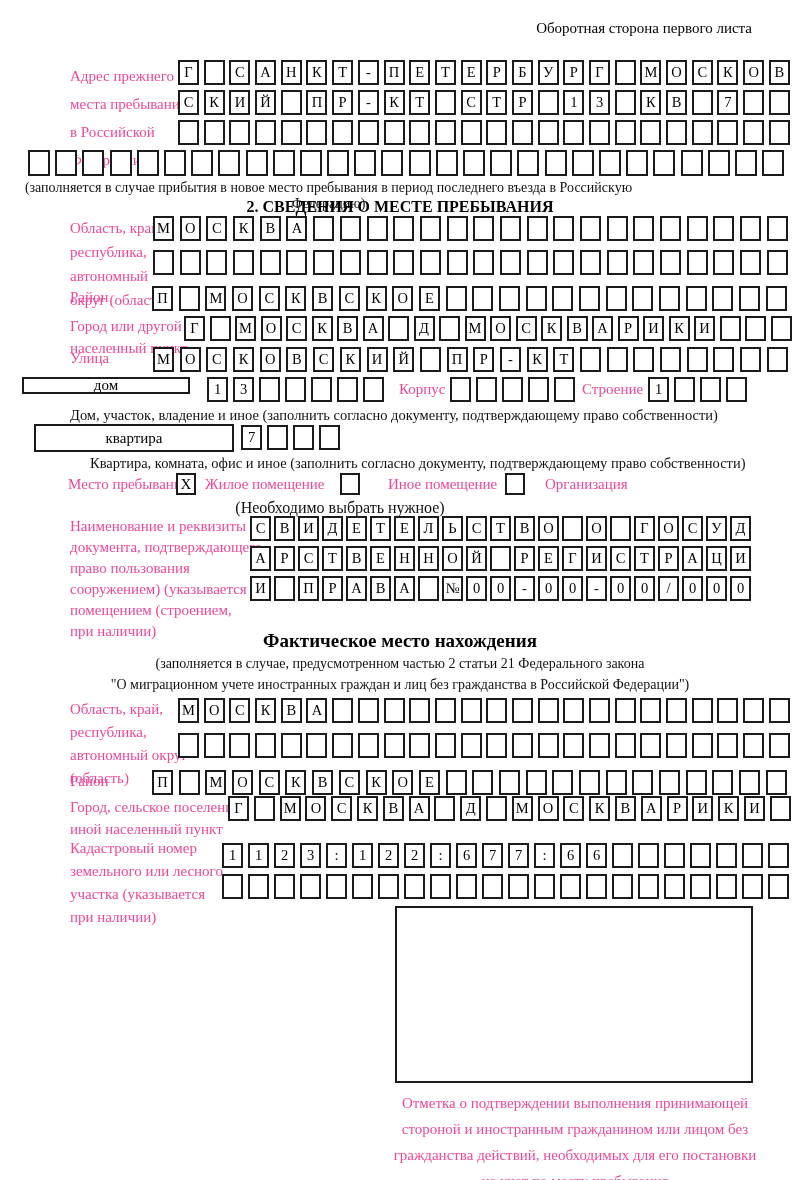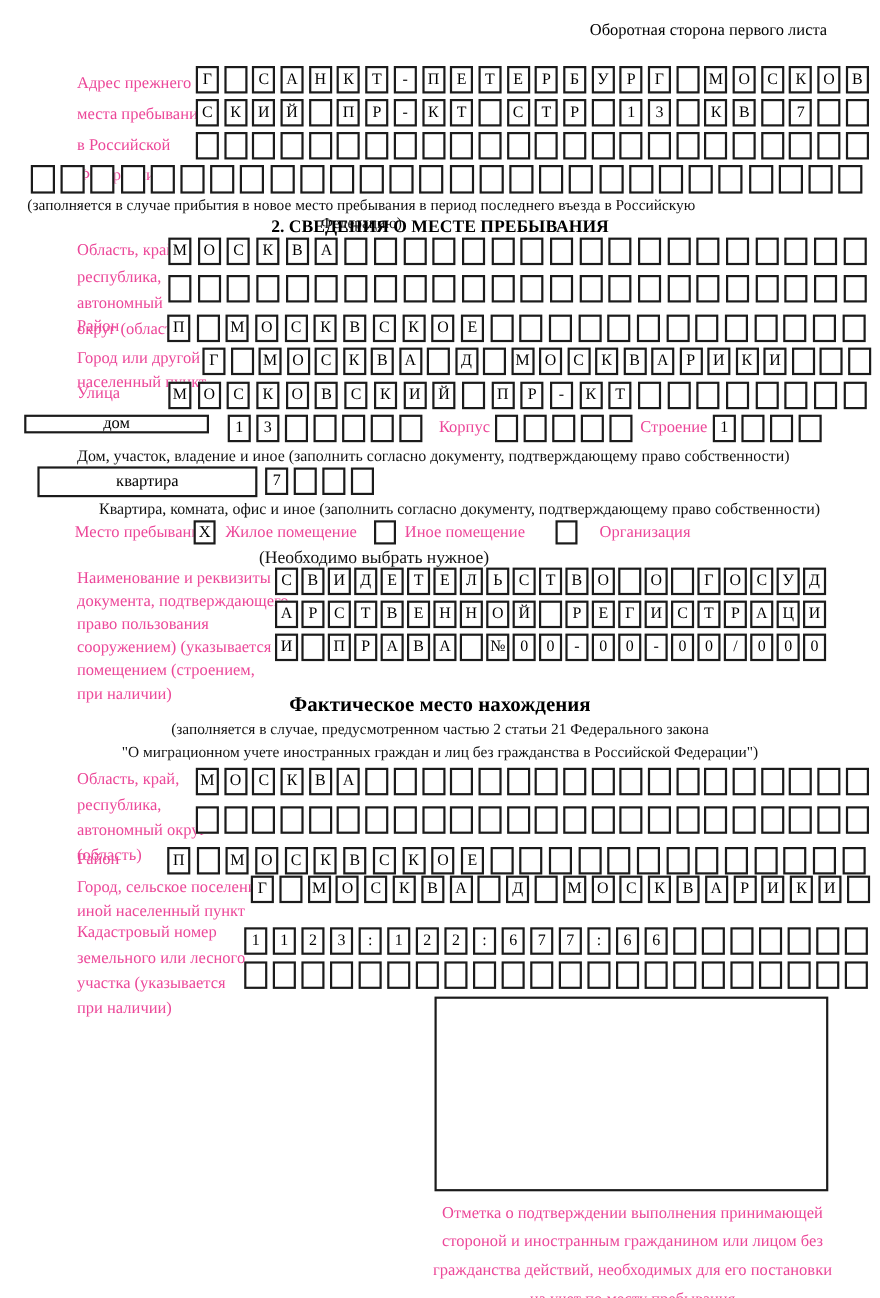--- a/index.html
+++ b/index.html
@@ -333,21 +333,21 @@
     <span class="cell"></span>
     <span class="cell"></span>
     <span class="cell"></span>
   </div>
 <div class="note" style="left:56px; top:455px; font-size:14.5px;margin-left:34px;">Квартира, комната, офис и иное (заполнить согласно документу, подтверждающему право собственности)</div>
 
 <div class="label" style="left:68px; top:476px;">Место пребывания:</div>
 <span class="checkbox" style="left:176px; top:473px;">X</span>
 <div class="label" style="left:205px; top:476px;">Жилое помещение</div>
 <span class="checkbox" style="left:340px; top:473px;"></span>
-<div class="label" style="left:368px; top:476px;">Иное помещение</div>
+<div class="label" style="left:388px; top:476px;">Иное помещение</div>
 <span class="checkbox" style="left:505px; top:473px;"></span>
 <div class="label" style="left:545px; top:476px;">Организация</div>
 <div class="note center" style="left:0px; top:499px; width:680px; font-size:16px;">(Необходимо выбрать нужное)</div>
 
 <div class="label" style="left:70px; top:516px; line-height:21px;">
     <div>Наименование и реквизиты</div>
     <div>документа, подтверждающего</div>
     <div>право пользования</div>
     <div>сооружением) (указывается</div>
     <div>помещением (строением,</div>

